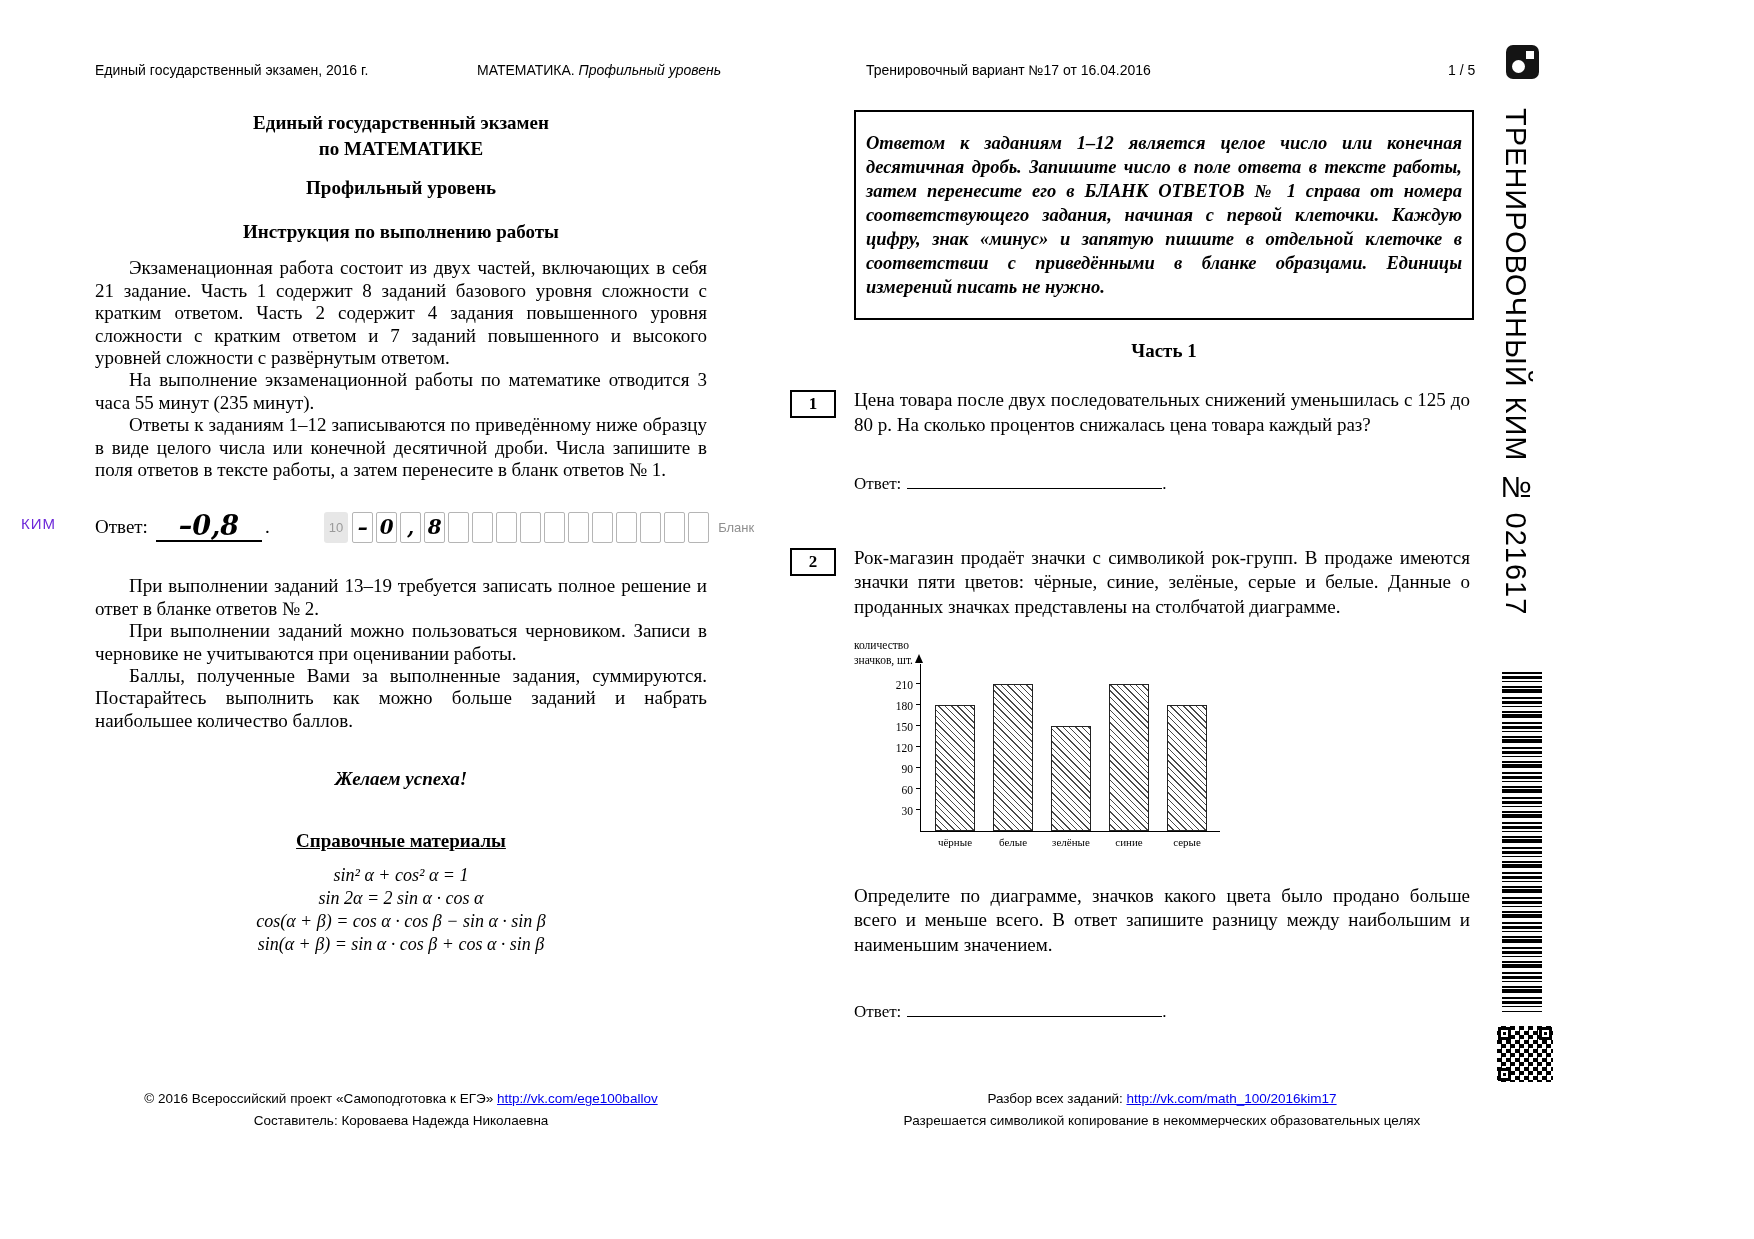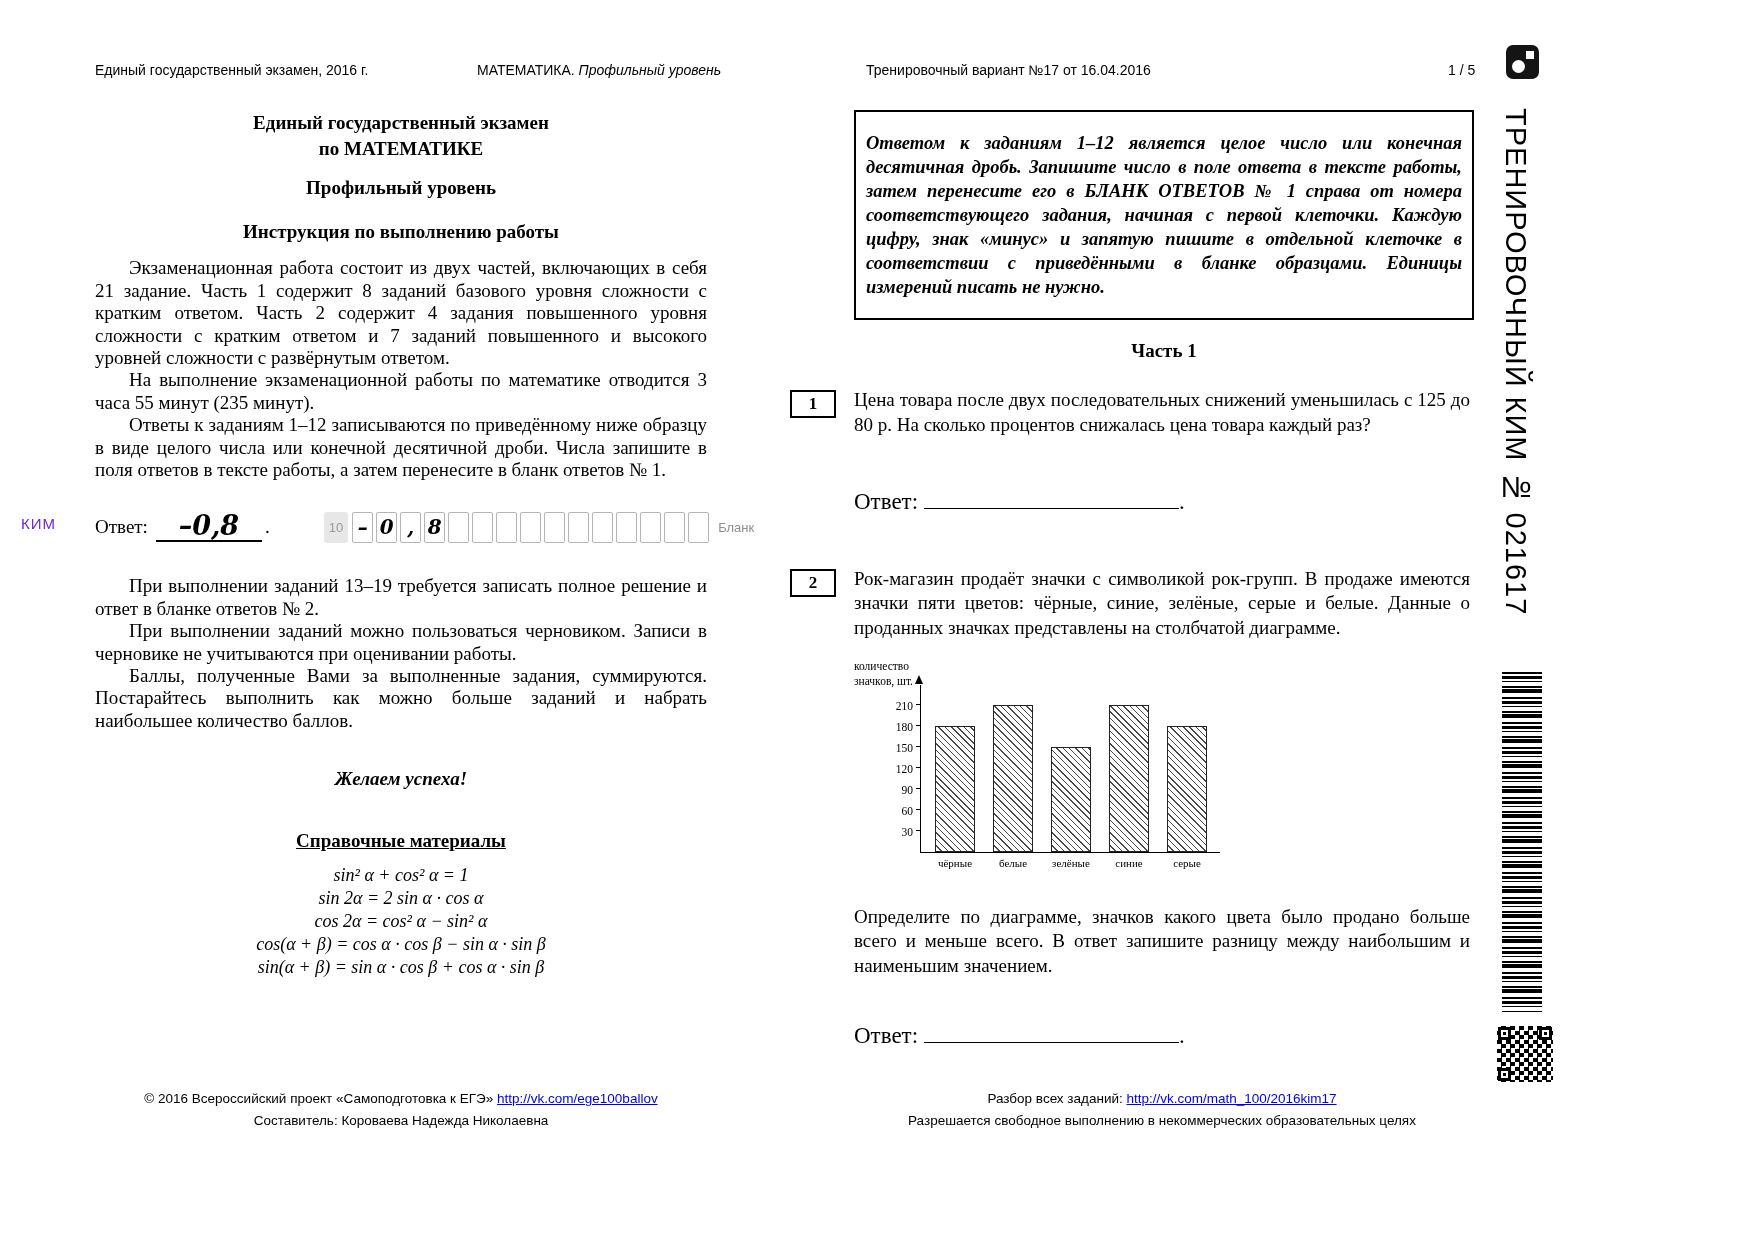--- a/index.html
+++ b/index.html
@@ -63,21 +63,21 @@
     font-weight:bold; font-style:italic; font-size:18.5px; line-height:1.3; text-align:justify;
   }
   .part-h { margin:20px 0 0 64px; text-align:center; font-weight:bold; font-size:19px; }
   .q-row { display:flex; margin-top:26px; }
   .q-row.q2 { margin-top:52px; }
   .q-num {
     flex:0 0 46px; height:28px; border:2px solid #000; margin-right:18px; margin-top:2px;
     display:flex; align-items:center; justify-content:center; font-weight:bold; font-size:17px;
   }
   .q-text { font-size:19px; line-height:1.3; text-align:justify; width:616px; }
-  .answer-row { margin:51px 0 0 64px; font-size:23px; }
+  .answer-row { margin:36px 0 0 64px; font-size:17px; }
   .answer-row.a2 { margin-top:44px; }
   .answer-line { display:inline-block; width:255px; border-bottom:1px solid #000; height:15px; margin-left:6px; }
   .q-followup { margin:20px 0 0 64px; width:616px; font-size:19px; line-height:1.3; text-align:justify; }
 
   
   .chart { position:relative; width:330px; height:218px; margin:26px 0 0 130px; }
   .chart-ylabel { position:absolute; left:-66px; top:-8px; font-size:11.5px; line-height:1.3; }
   .chart-plot {
     position:absolute; left:0; top:18px; width:300px; height:168px;
     border-left:1.5px solid #000; border-bottom:1.5px solid #000;
@@ -178,21 +178,20 @@
 
     <p class="para gap-top">При выполнении заданий 13–19 требуется записать полное решение и ответ в бланке ответов № 2.</p>
     <p class="para mt">При выполнении заданий можно пользоваться черновиком. Записи в черновике не учитываются при оценивании работы.</p>
     <p class="para mt">Баллы, полученные Вами за выполненные задания, суммируются. Постарайтесь выполнить как можно больше заданий и набрать наибольшее количество баллов.</p>
 
     <div class="wish">Желаем успеха!</div>
     <div class="ref-h">Справочные материалы</div>
     <div class="formulas">
       <div class="formula">sin² α + cos² α = 1</div>
       <div class="formula">sin 2α = 2 sin α · cos α</div>
-      <div class="formula">cos 2α = cos² α − sin² α</div>
       <div class="formula">cos(α + β) = cos α · cos β − sin α · sin β</div>
       <div class="formula">sin(α + β) = sin α · cos β + cos α · sin β</div>
     </div>
   </div>
 
   <div class="right-col">
     <div class="notice">Ответом к заданиям 1–12 является целое число или конечная десятичная дробь. Запишите число в поле ответа в тексте работы, затем перенесите его в БЛАНК ОТВЕТОВ № 1 справа от номера соответствующего задания, начиная с первой клеточки. Каждую цифру, знак «минус» и запятую пишите в отдельной клеточке в соответствии с приведёнными в бланке образцами. Единицы измерений писать не нужно.</div>
     <div class="part-h">Часть 1</div>
 
     <div class="q-row">
@@ -248,21 +247,21 @@
       <span>Ответ:</span><span class="answer-line"></span><span>.</span>
     </div>
   </div>
 
   <div class="footer" id="footer-left">
     <div><span>© 2016 Всероссийский проект «Самоподготовка к ЕГЭ» </span><a class="lnk" href="#">http://vk.com/ege100ballov</a></div>
     <div>Составитель: Короваева Надежда Николаевна</div>
   </div>
   <div class="footer" id="footer-right">
     <div><span>Разбор всех заданий: </span><a class="lnk" href="#">http://vk.com/math_100/2016kim17</a></div>
-    <div>Разрешается свободное выполнению в некоммерческих образовательных целях</div>
+    <div>Разрешается символикой копирование в некоммерческих образовательных целях</div>
   </div>
 
   <div id="brand-logo">
     <div class="logo-dot"></div>
     <div class="logo-sq"></div>
   </div>
   <div id="kim-vertical">ТРЕНИРОВОЧНЫЙ КИМ № 021617</div>
   <div id="barcode"></div>
   <div id="qr">
     <div class="qr-finder" style="left:4px;top:4px"></div>

